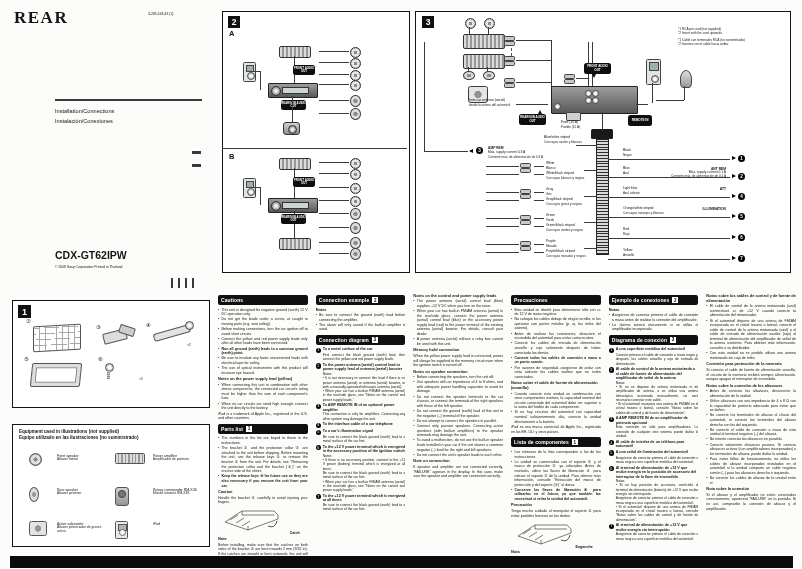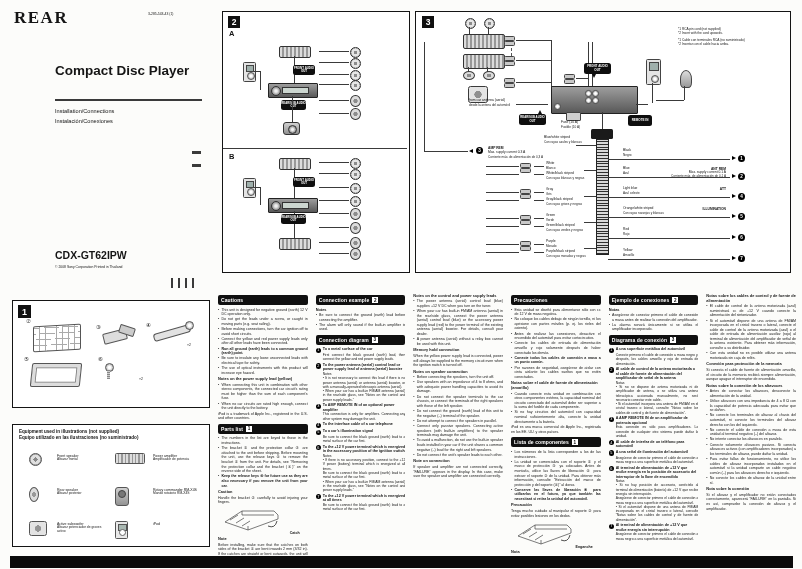--- a/index.html
+++ b/index.html
@@ -86,21 +86,20 @@
 </style>
 </head>
 <body>
 
 <div id="page">
 
   <div class="abs" style="left:14px;top:8px;font-family:'Liberation Serif',serif;font-weight:bold;font-size:17px;letter-spacing:1.5px;">REAR</div>
   <div class="abs" style="left:148px;top:12px;font-size:3.4px;">3-285-543-43 (1)</div>
 
   <div class="abs" style="left:55px;top:64px;font-size:13.5px;font-weight:bold;line-height:1.1;">
-    <div>Compact Disc Player</div>
   </div>
   <div class="line" style="left:55px;top:99px;width:147px;height:1.7px;"></div>
   <div class="abs" style="left:55px;top:108px;font-size:5.6px;">Installation/Connections</div>
   <div class="abs" style="left:55px;top:117.5px;font-size:5.6px;">Instalación/Conexiones</div>
   <div class="abs" style="left:55px;top:249px;font-size:10.5px;font-weight:bold;">CDX-GT62IPW</div>
   <div class="abs" style="left:55px;top:265px;font-size:3.4px;">© 2008 Sony Corporation   Printed in Thailand</div>
 
   <div class="line" style="left:192px;top:151px;width:9px;height:2.6px;"></div>
   <div class="line" style="left:192px;top:164px;width:9px;height:2.6px;"></div>
   <div class="abs" style="left:171px;top:278px;">

